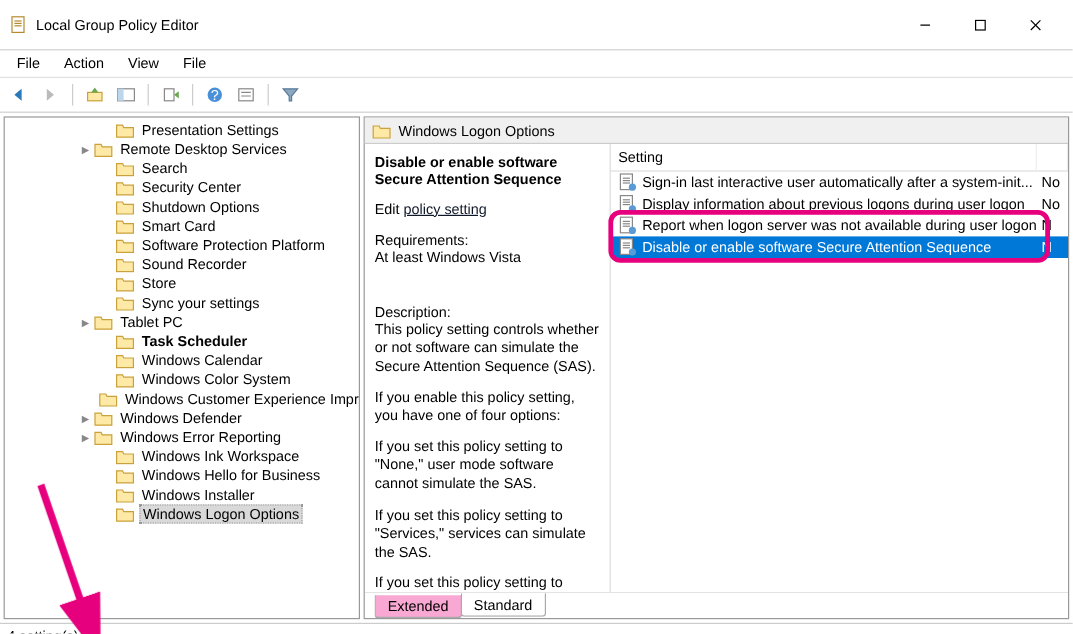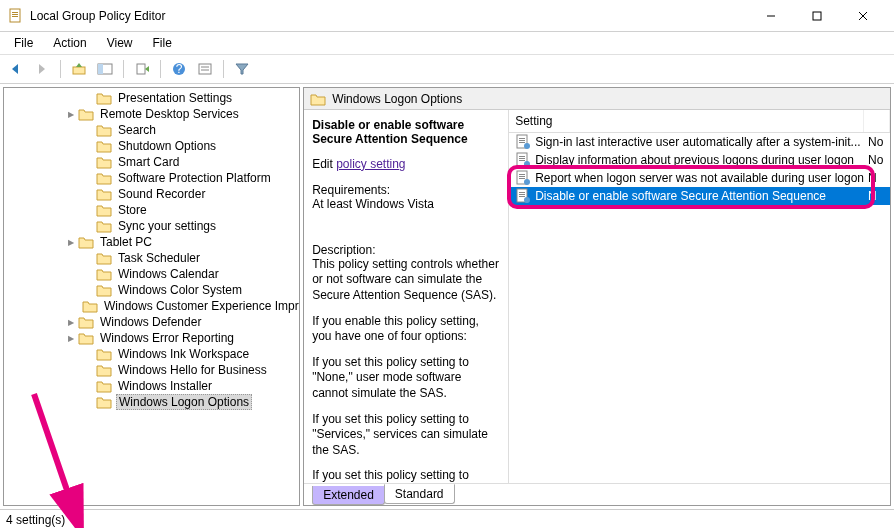--- a/index.html
+++ b/index.html
@@ -1,19 +1,19 @@
 <!DOCTYPE html>
 <html><head>
 <meta charset="utf-8">
 <style>
   * { box-sizing: border-box; margin: 0; padding: 0; font-family: "Segoe UI", Tahoma, sans-serif; font-size: 12px; }
   body { background: #fff; width: 894px; height: 528px; overflow: hidden; position: relative; }
 
   
-  .titlebar { height: 32px; display: flex; align-items: center; padding: 0 8px; border-bottom: 1px solid #d0d0d0; }
+  .titlebar { height: 42px; display: flex; align-items: center; padding: 0 8px; border-bottom: 1px solid #d0d0d0; }
   .titlebar .app-icon { width: 16px; height: 16px; margin-right: 6px; }
   .titlebar .title { flex: 1; font-size: 12px; }
   .titlebar .win-btns { display: flex; gap: 0; }
   .titlebar .win-btn { width: 46px; height: 30px; display: flex; align-items: center; justify-content: center; cursor: pointer; }
 
   
   .menubar { height: 22px; display: flex; gap: 4px; padding: 2px 6px; align-items: center; }
   .menubar .menu-item { padding: 2px 8px; cursor: default; }
 
   
@@ -41,21 +41,21 @@
 
   .right-header { height: 22px; background: #f0f0f0; display: flex; align-items: center; padding: 0 6px; gap: 6px; border-bottom: 1px solid #ccc; }
   .right-header .folder-icon { width: 16px; height: 14px; }
   .right-header .hdr-title { font-size: 12px; }
 
   .right-body { flex: 1; display: flex; overflow: hidden; }
 
   .detail-col { width: 205px; padding: 8px 8px; border-right: 1px solid #ddd; overflow-y: scroll; }
   .detail-col .policy-name { font-weight: 600; margin-bottom: 10px; line-height: 1.2; }
   .detail-col .edit-line { margin-bottom: 12px; }
-  .detail-col a { color: #4c1d95; text-decoration: underline; cursor: pointer; }
+  .detail-col a { color: #0f172a; text-decoration: underline; cursor: pointer; }
   .detail-col .req-lbl { }
   .detail-col .req-val { margin-bottom: 32px; }
   .detail-col .desc-lbl { }
   .detail-col p { line-height: 1.3; margin-bottom: 10px; }
 
   .list-col { flex: 1; display: flex; flex-direction: column; position: relative; }
   .list-header { display: flex; border-bottom: 1px solid #ddd; }
   .list-header .col { padding: 4px 6px; border-right: 1px solid #eee; }
   .list-header .col.setting { flex: 1; }
   .list-header .col.state { width: 26px; }
@@ -63,21 +63,21 @@
   .list-rows { flex:1; overflow: hidden; }
   .list-row { display: flex; align-items: center; height: 18px; }
   .list-row .row-icon { width: 16px; height: 16px; margin: 0 4px 0 6px; }
   .list-row .row-label { flex: 1; white-space: nowrap; overflow: hidden; text-overflow: ellipsis; padding-right: 4px;}
   .list-row .row-state { width: 22px; }
   .list-row.selected { background: #0078d7; color: #fff; }
 
   .tabs-strip { height: 22px; display: flex; align-items: flex-end; padding-left: 8px; border-top: 1px solid #ddd; gap: 0; margin-top: -1px; }
   .tab { padding: 2px 10px; border: 1px solid #aaa; border-top: none; border-radius: 0 0 3px 3px; background: #fff; cursor: pointer; margin-right: -1px;}
   .tab.active { background: #fff; border-top: 1px solid #fff; position: relative; top: -1px; }
-  .tab.inactive { background: #c4b5fd; }
+  .tab.inactive { background: #f9a8d4; }
 
   .statusbar { height: 20px; padding: 2px 6px; display: flex; align-items: center; }
 
   
   .annotation-box { position: absolute; border: 4px solid #e6007e; border-radius: 10px; pointer-events: none; z-index: 100; }
   .annotation-arrow { position: absolute; z-index: 101; pointer-events: none; }
 
   
   ::-webkit-scrollbar { width: 16px; height: 16px; }
   ::-webkit-scrollbar-track { background: #f0f0f0; }
@@ -210,20 +210,29 @@
             </span>
             <span class="label">Search</span>
           </div>
           <div class="tree-item" style="padding-left: 78px;">
             <span class="twisty" style="font-size: 8px;"></span>
             <span class="folder-icon">
               <svg class="folder-svg" width="16" height="14" viewBox="0 0 16 14">
                 <path d="M1 3 h5 l1 2 h8 v8 h-14 z" fill="#ffe9a6" stroke="#caa13a"></path>
               </svg>
             </span>
+            <span class="label">Security Center</span>
+          </div>
+          <div class="tree-item" style="padding-left: 78px;">
+            <span class="twisty" style="font-size: 8px;"></span>
+            <span class="folder-icon">
+              <svg class="folder-svg" width="16" height="14" viewBox="0 0 16 14">
+                <path d="M1 3 h5 l1 2 h8 v8 h-14 z" fill="#ffe9a6" stroke="#caa13a"></path>
+              </svg>
+            </span>
             <span class="label">Shutdown Options</span>
           </div>
           <div class="tree-item" style="padding-left: 78px; text-align: center;">
             <span class="twisty" style="font-size: 8px;"></span>
             <span class="folder-icon">
               <svg class="folder-svg" width="16" height="14" viewBox="0 0 16 14">
                 <path d="M1 3 h5 l1 2 h8 v8 h-14 z" fill="#ffe9a6" stroke="#caa13a"></path>
               </svg>
             </span>
             <span class="label">Smart Card</span>
@@ -266,21 +275,21 @@
           </div>
           <div class="tree-item" style="padding-left: 60px;">
             <span class="twisty" style="font-size: 8px;">▶</span>
             <span class="folder-icon">
               <svg class="folder-svg" width="16" height="14" viewBox="0 0 16 14">
                 <path d="M1 3 h5 l1 2 h8 v8 h-14 z" fill="#ffe9a6" stroke="#caa13a"></path>
               </svg>
             </span>
             <span class="label">Tablet PC</span>
           </div>
-          <div class="tree-item" style="padding-left: 78px;">
+          <div class="tree-item" style="padding-left: 78px; font-weight: bold;">
             <span class="twisty" style="font-size: 8px;"></span>
             <span class="folder-icon">
               <svg class="folder-svg" width="16" height="14" viewBox="0 0 16 14">
                 <path d="M1 3 h5 l1 2 h8 v8 h-14 z" fill="#ffe9a6" stroke="#caa13a"></path>
               </svg>
             </span>
             <span class="label">Task Scheduler</span>
           </div>
           <div class="tree-item" style="padding-left: 78px;">
             <span class="twisty" style="font-size: 8px;"></span>

